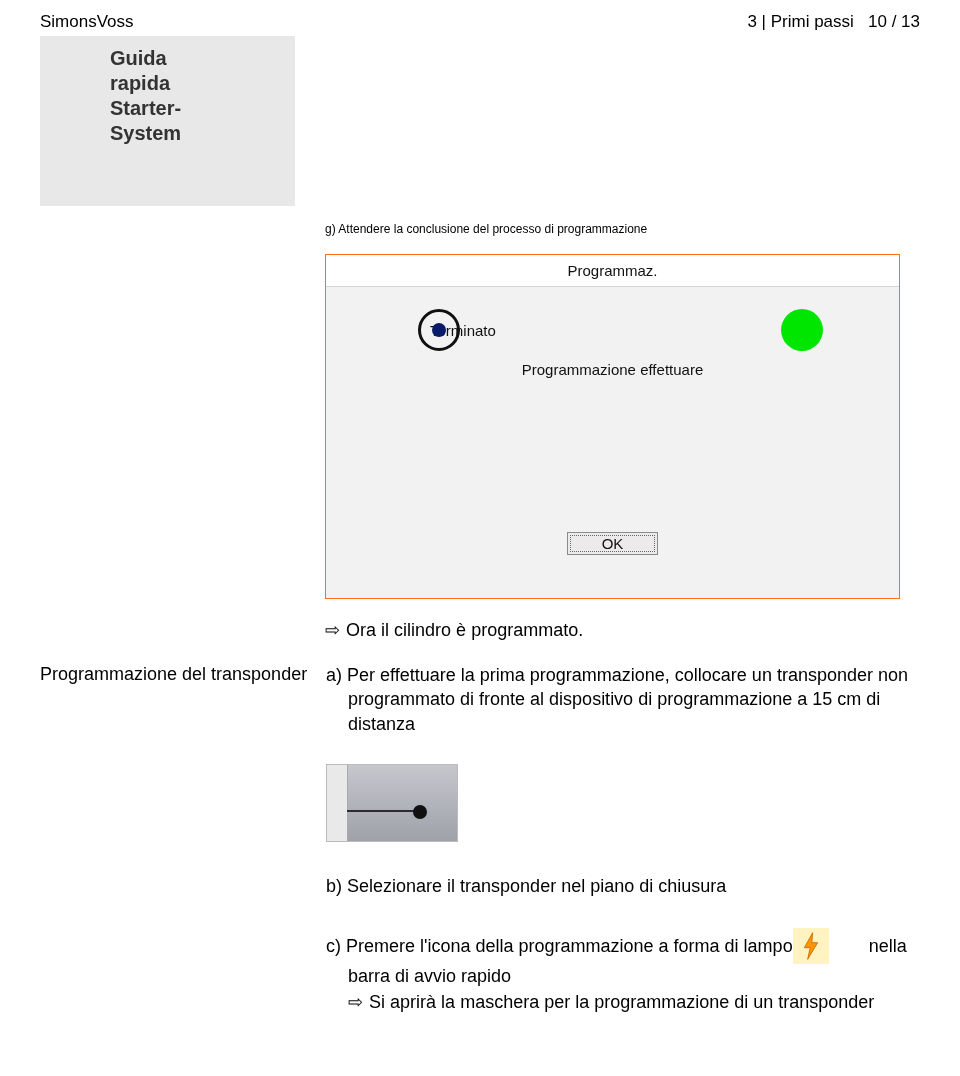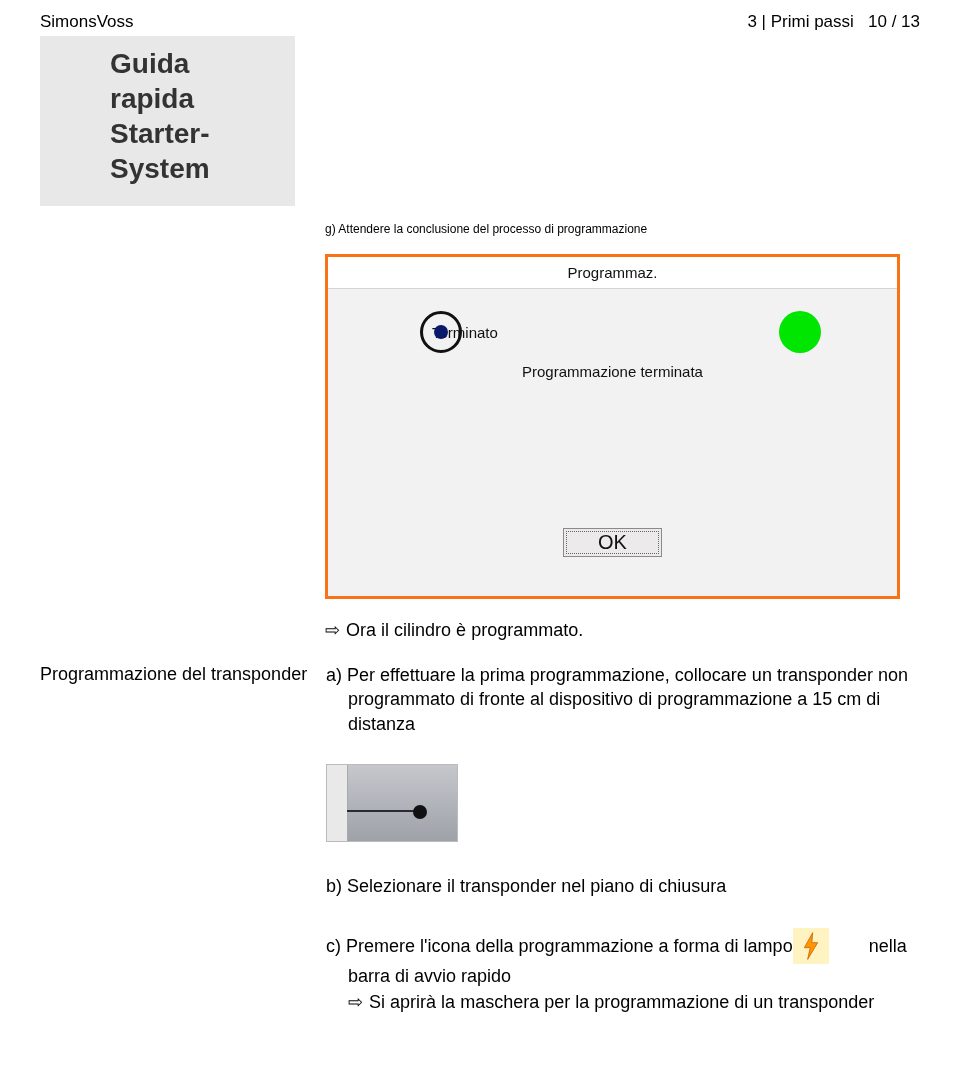--- a/index.html
+++ b/index.html
@@ -29,36 +29,36 @@
   }
   .title-block {
     background: #e8e8e8;
     padding: 10px 70px 14px 70px;
     margin-top: 4px;
     width: 255px;
     height: 170px;
   }
   .title-block .t1, .title-block .t2 {
     font-weight: bold;
-    font-size: 28px;
+    font-size: 20px;
     color: #333;
     line-height: 1.25;
   }
   .content {
     margin-top: 16px;
   }
   .indent {
     margin-left: 285px;
   }
   .step-text {
     font-size: 12px;
     margin-bottom: 18px;
   }
   .screenshot {
-    border: 3px solid #f97316;
+    border: 1px solid #f97316;
     width: 575px;
     height: 345px;
     margin-left: 285px;
     background: #f3f2f2;
     position: relative;
   }
   .screenshot .titlebar {
     height: 32px;
     background: #fff;
     border-bottom: 1px solid #d5d5d5;
@@ -126,21 +126,21 @@
     bottom: 2px;
     text-align: center;
   }
   .ok-btn {
     display: inline-block;
     background: #eceaea;
     border: 1px solid #8a8a8a;
     outline: 1px dotted #666;
     outline-offset: -4px;
     padding: 2px 34px;
-    font-size: 20px;
+    font-size: 15px;
     color: #111;
   }
   .arrow-line {
     margin-top: 20px;
     font-size: 18px;
   }
   .arrow-glyph {
     display: inline-block;
     margin-right: 6px;
     font-size: 18px;
@@ -254,21 +254,21 @@
     <div class="indent step-text">g) Attendere la conclusione del processo di programmazione</div>
 
     <div class="screenshot">
       <div class="titlebar">Programmaz.</div>
       <div class="body-area">
         <div class="status-row">
           <div class="cylinder-icon"></div>
           <div class="status-text">Terminato</div>
           <div class="green-dot"></div>
         </div>
-        <div class="prog-term">Programmazione terminata</div>
+        <div class="prog-term">Programmazione effettuare</div>
         <div class="ok-wrap">
           <span class="ok-btn">OK</span>
         </div>
       </div>
     </div>
 
     <div class="indent arrow-line">
       <span class="arrow-glyph">⇨</span><span>Ora il cilindro è programmato.</span>
     </div>
 

